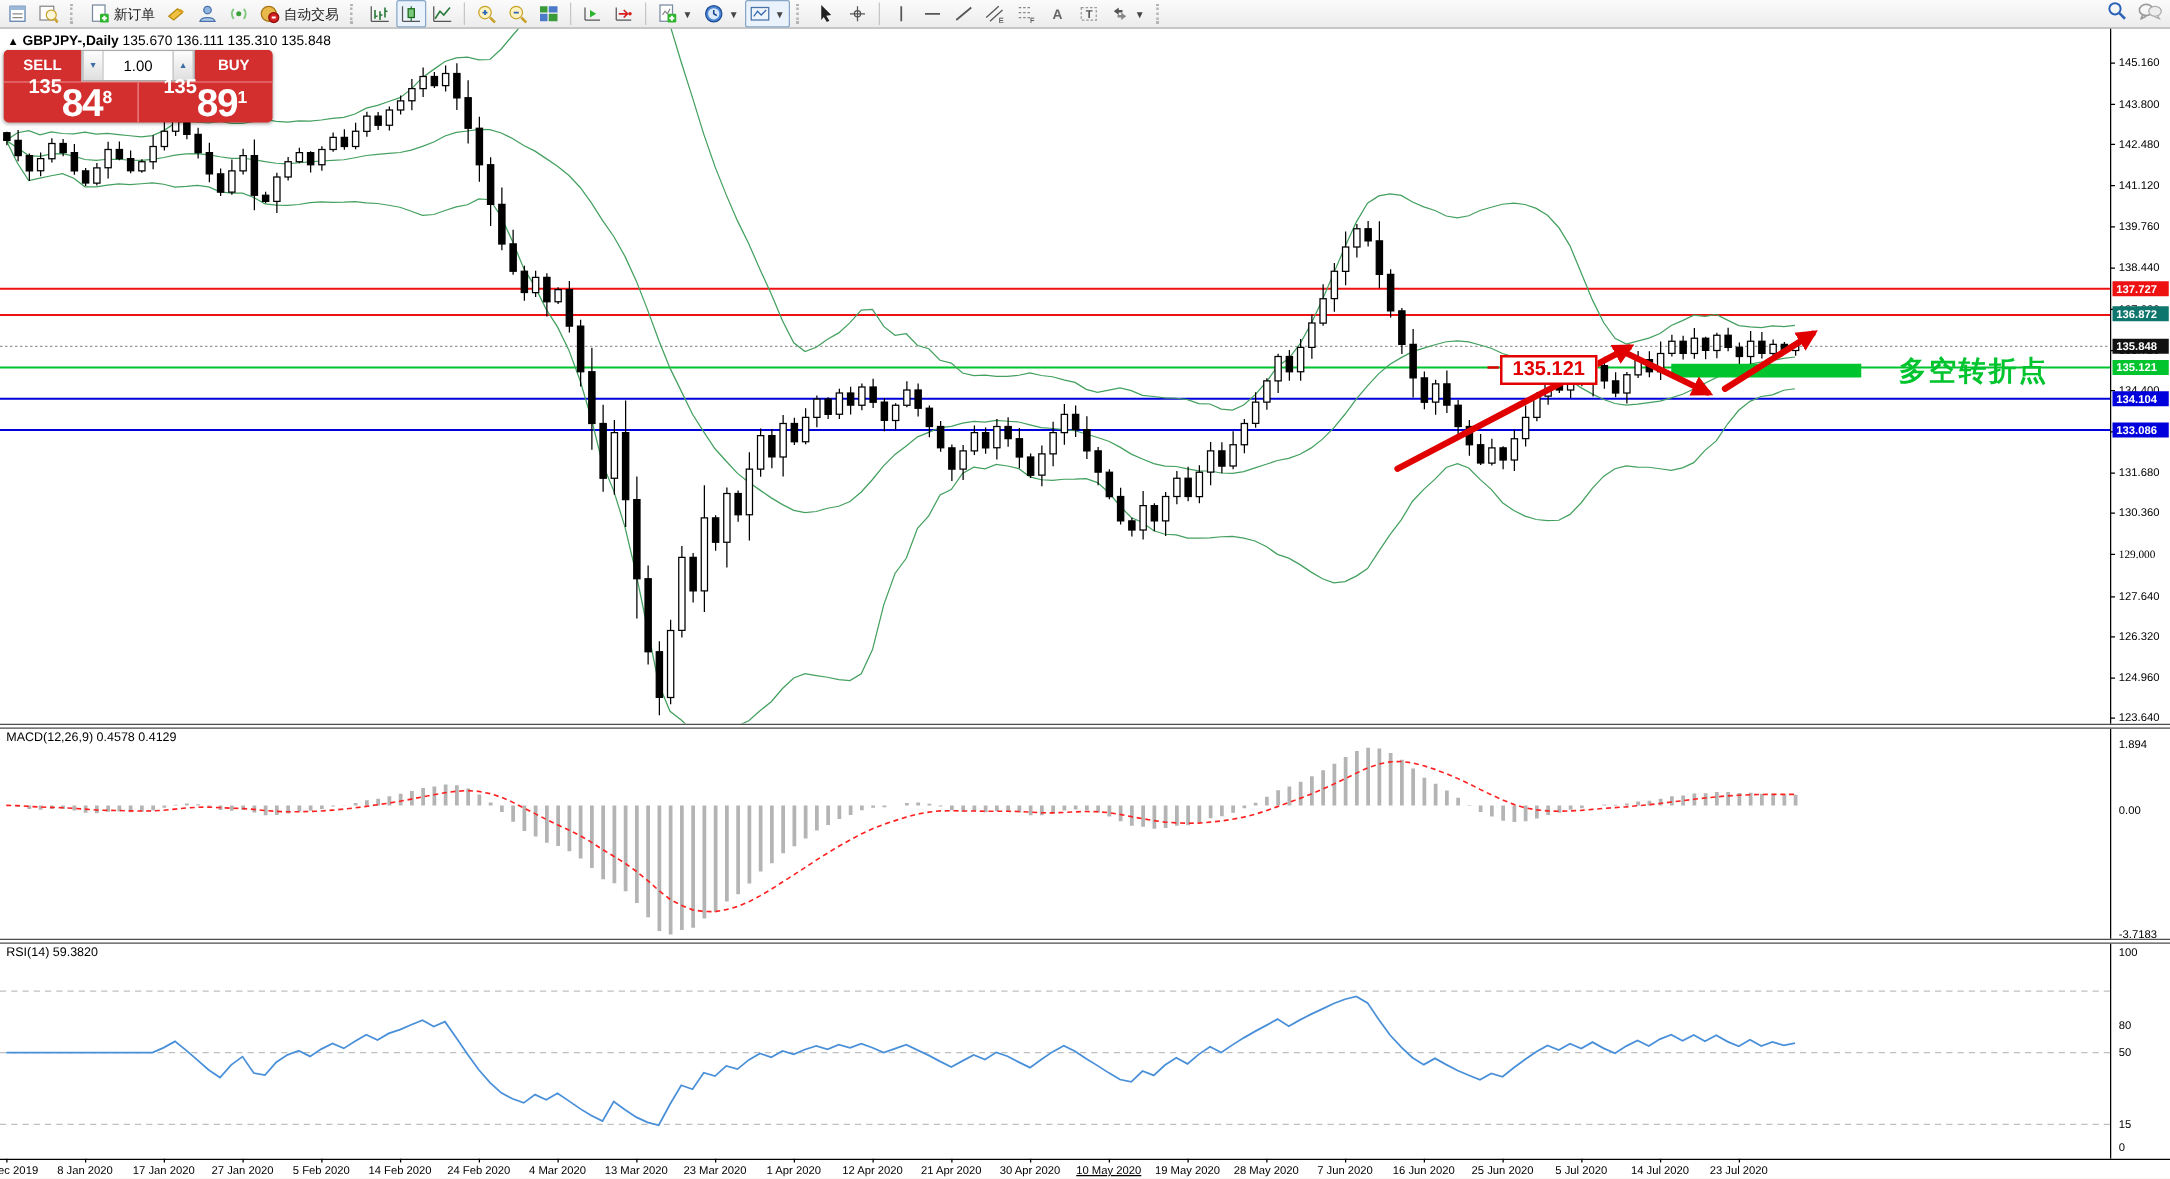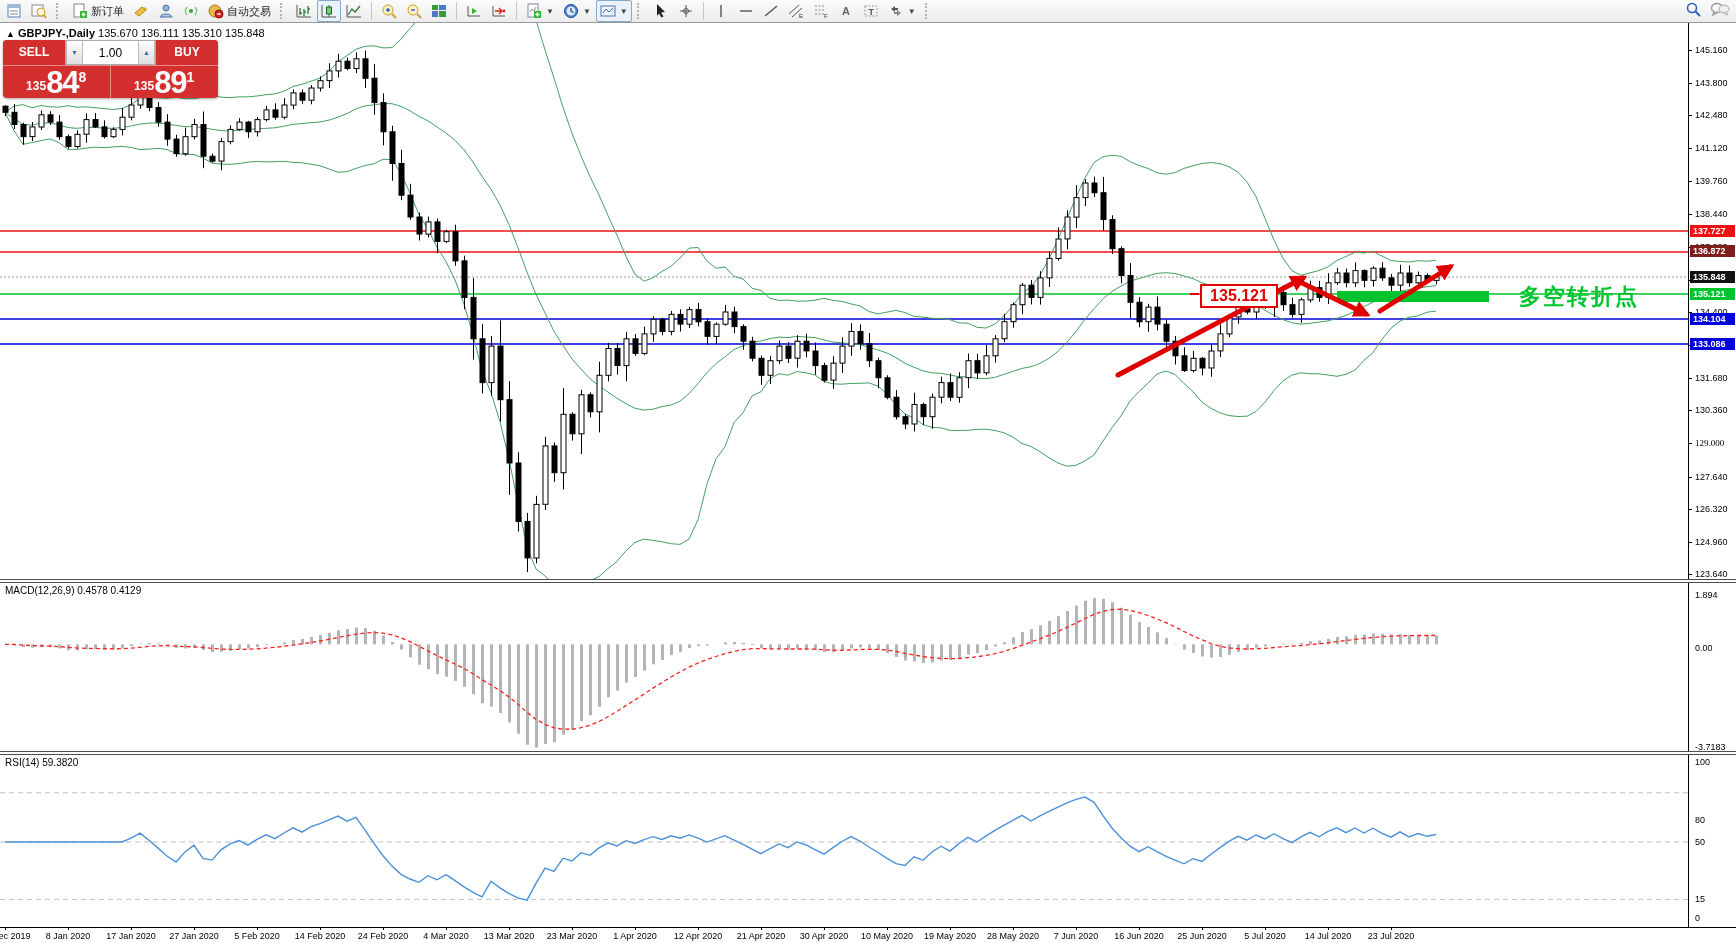--- a/index.html
+++ b/index.html
@@ -29,21 +29,21 @@
   
   .ocp{position:absolute;left:3px;top:40px;width:215px;height:58px;z-index:9;border-radius:4px;overflow:hidden;box-shadow:0 1px 3px rgba(0,0,0,.35);background:#d42f2f;}
   .ocp-row1{display:flex;height:25px;}
   .ocp-sell,.ocp-buy{width:62px;background:#d42f2f;color:#fff;font-size:12px;font-weight:bold;text-align:center;line-height:25px;}
   .ocp-vol{flex:1;display:flex;background:#fff;border:1px solid #aaa;box-sizing:border-box;}
   .ocp-vol input{flex:1;border:0;width:50px;text-align:center;font-size:12px;font-family:"Liberation Sans",sans-serif;outline:none;}
   .spin{width:15px;background:linear-gradient(#fdfdfd,#dfdfdf);border-left:1px solid #bbb;border-right:1px solid #bbb;color:#3a6ea5;font-size:7px;text-align:center;line-height:23px;}
   .ocp-row2{display:flex;height:33px;border-top:1px solid #e98a8a;}
   .ocp-price{width:50%;color:#fff;display:flex;align-items:flex-end;justify-content:center;padding-bottom:2px;box-sizing:border-box;}
   .ocp-price:first-child{border-right:1px solid #e98a8a;}
-  .p-small{font-size:12px;font-weight:bold;margin-bottom:4px;}
+  .p-small{font-size:16px;font-weight:bold;margin-bottom:18px;}
   .p-big{font-size:31px;font-weight:bold;line-height:28px;letter-spacing:-1px;}
   .p-sup{font-size:14px;font-weight:bold;margin-bottom:12px;}
   
   .price-callout{position:absolute;width:74px;height:20px;border:2px solid #e30000;background:#fff;color:#e30000;font-size:16px;font-weight:bold;text-align:center;line-height:20px;z-index:8;}
   .callout-tick{position:absolute;width:9px;height:2px;background:#e30000;z-index:8;}
   .turning-text{position:absolute;font-size:22px;font-weight:bold;color:#00c42e;letter-spacing:2px;z-index:8;white-space:nowrap;}
   
   .date-axis{position:absolute;left:0;top:927px;width:1736px;height:16px;background:#fff;z-index:4;}
   .date-label{position:absolute;top:3px;font-size:9px;color:#000;transform:translateX(-50%);white-space:nowrap;}
   .date-tick{position:absolute;top:-1px;width:1px;height:3px;background:#000;}
@@ -876,21 +876,21 @@
       <div class="tick-label" style="top: 546.012px;">123.640</div>
       <div class="tick-label" style="top: 567px;">1.894</div>
       <div class="tick-label" style="top: 620px;">0.00</div>
       <div class="tick-label" style="top: 719px;">-3.7183</div>
       <div class="tick-label" style="top: 734px;">100</div>
       <div class="tick-label" style="top: 792px;">80</div>
       <div class="tick-label" style="top: 814px;">50</div>
       <div class="tick-label" style="top: 871px;">15</div>
       <div class="tick-label" style="top: 890px;">0</div>
       <div class="badge" style="top: 201.994px; background: rgb(238, 17, 17); color: rgb(255, 255, 255);">137.727</div>
-      <div class="badge" style="top: 222px; background: #7f1d1d; color: rgb(255, 255, 255);">136.872</div>
+      <div class="badge" style="top: 222px; background: #0f766e; color: rgb(255, 255, 255);">136.872</div>
       <div class="badge" style="top: 247.747px; background: rgb(17, 17, 17); color: rgb(255, 255, 255);">135.848</div>
       <div class="badge" style="top: 265.45px; background: rgb(0, 196, 46); color: rgb(255, 255, 255);">135.121</div>
       <div class="badge" style="top: 290.214px; background: rgb(0, 0, 221); color: rgb(255, 255, 255);">134.104</div>
       <div class="badge" style="top: 315.002px; background: rgb(0, 0, 221); color: rgb(255, 255, 255);">133.086</div>
     </div>
 
   <div class="date-axis" id="date-axis" style="border-top:1px solid #000;">
       <div class="date-tick" style="left: 5px;"></div>
       <div class="date-label" style="left: 5px;">30 Dec 2019</div>
       <div class="date-tick" style="left: 68px;"></div>
@@ -913,21 +913,21 @@
       <div class="date-label" style="left: 572px;">23 Mar 2020</div>
       <div class="date-tick" style="left: 635px;"></div>
       <div class="date-label" style="left: 635px;">1 Apr 2020</div>
       <div class="date-tick" style="left: 698px;"></div>
       <div class="date-label" style="left: 698px;">12 Apr 2020</div>
       <div class="date-tick" style="left: 761px;"></div>
       <div class="date-label" style="left: 761px;">21 Apr 2020</div>
       <div class="date-tick" style="left: 824px;"></div>
       <div class="date-label" style="left: 824px;">30 Apr 2020</div>
       <div class="date-tick" style="left: 887px;"></div>
-      <div class="date-label" style="left: 887px;">10 May 2020</div>
+      <div class="date-label" style="left: 887px; text-decoration: underline;">10 May 2020</div>
       <div class="date-tick" style="left: 950px;"></div>
       <div class="date-label" style="left: 950px;">19 May 2020</div>
       <div class="date-tick" style="left: 1013px;"></div>
       <div class="date-label" style="left: 1013px;">28 May 2020</div>
       <div class="date-tick" style="left: 1076px;"></div>
       <div class="date-label" style="left: 1076px; text-align: right;">7 Jun 2020</div>
       <div class="date-tick" style="left: 1139px;"></div>
       <div class="date-label" style="left: 1139px;">16 Jun 2020</div>
       <div class="date-tick" style="left: 1202px;"></div>
       <div class="date-label" style="left: 1202px;">25 Jun 2020</div>

